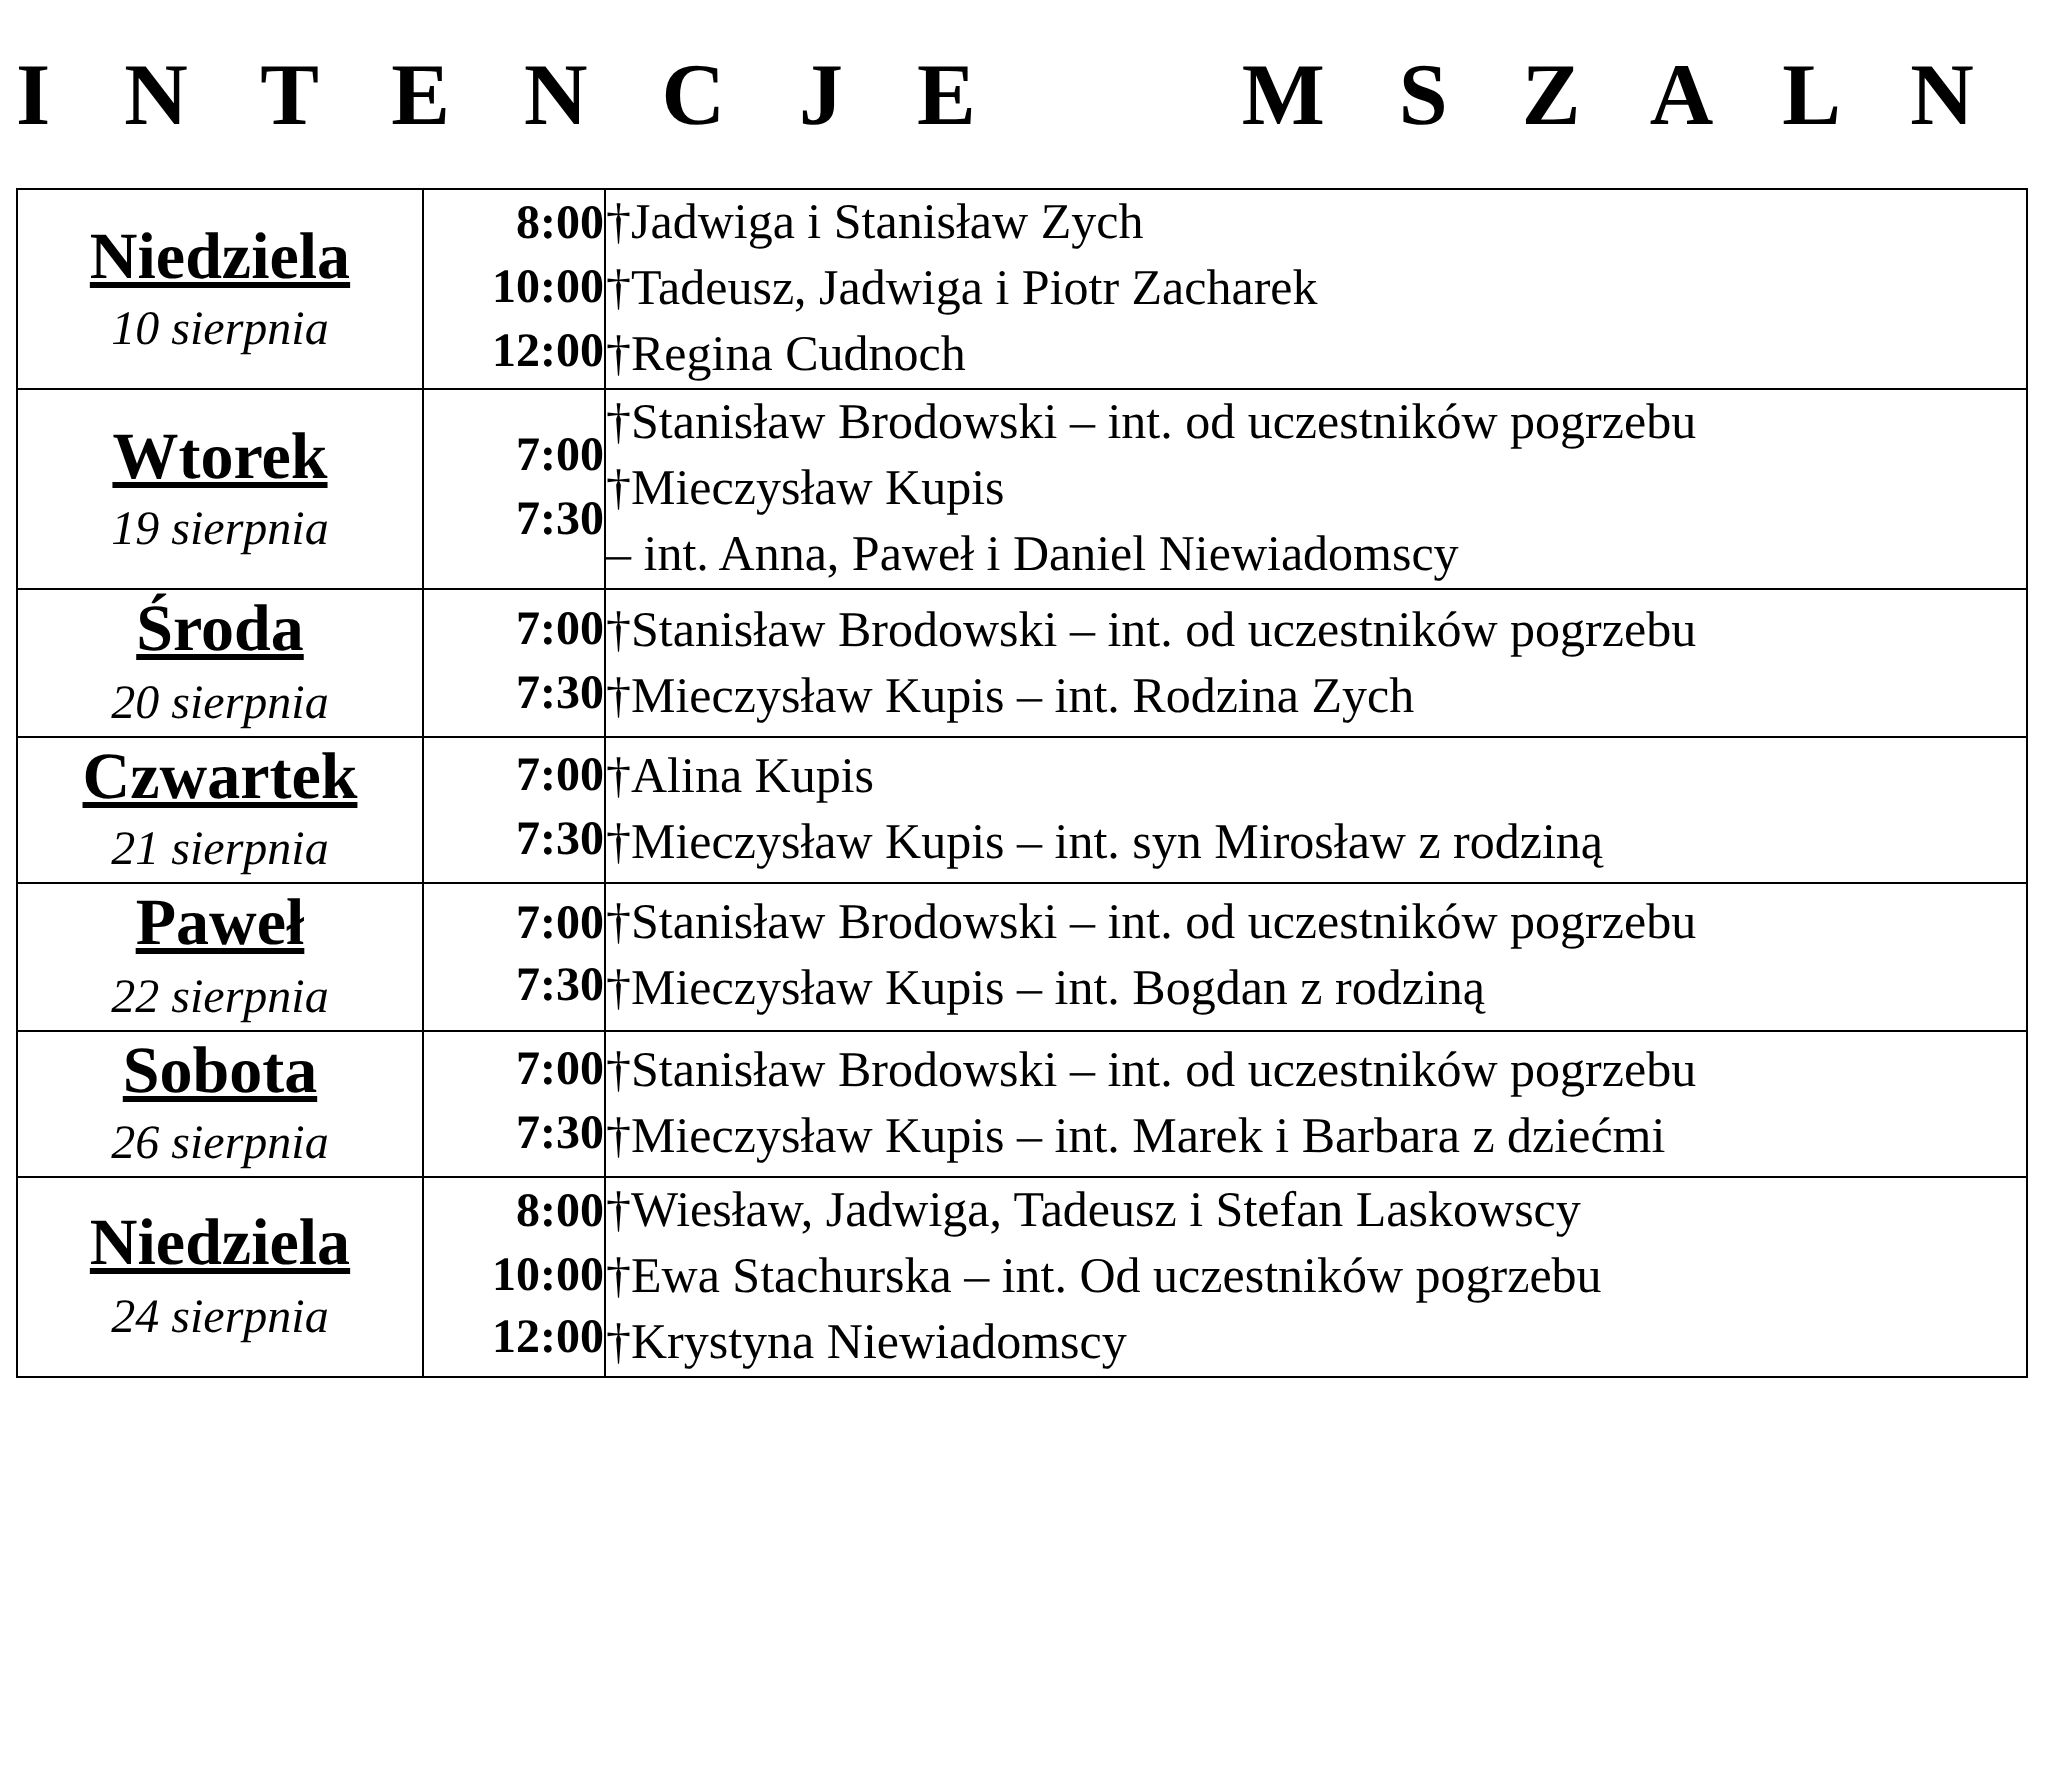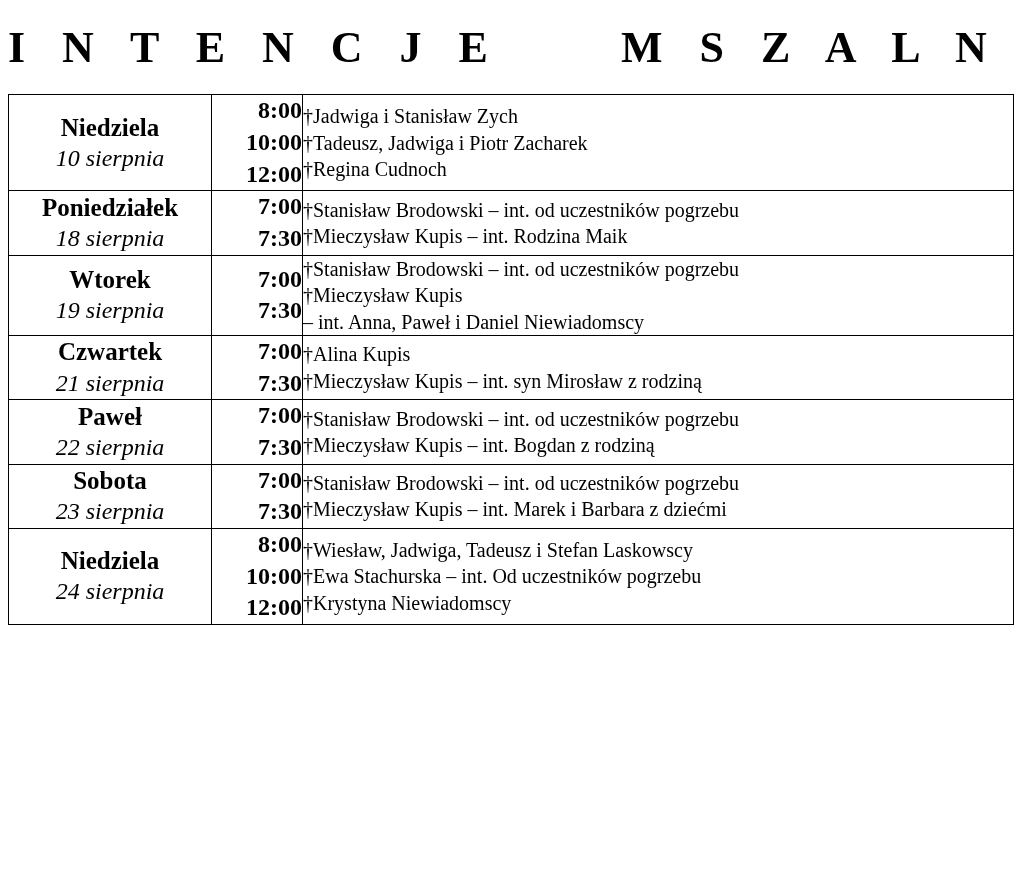--- a/index.html
+++ b/index.html
@@ -52,29 +52,30 @@
     width: 90px;
     text-align: right;
     padding: 5px 10px 7px 4px;
     white-space: pre-line;
     font-size: 24px;
     line-height: 1.32;
     font-weight: bold;
   }
   td.intent-cell {
     padding: 5px 6px 7px 10px;
-    font-size: 20px;
+    font-size: 25px;
     line-height: 1.32;
     margin-left: 48px;
   }
   .day-name {
     font-weight: bold;
-    font-size: 25px;
+    font-size: 33px;
     line-height: 1.25;
     display: block;
+    text-decoration: underline;
   }
   .day-date {
     font-style: italic;
     font-size: 24px;
     line-height: 1.3;
     display: block;
   }
   .intent-line {
     white-space: nowrap;
   }
@@ -96,47 +97,47 @@
         <td class="time-cell">8:00
 10:00
 12:00</td>
         <td class="intent-cell">
           <div class="intent-line">†Jadwiga i Stanisław Zych</div>
           <div class="intent-line">†Tadeusz, Jadwiga i Piotr Zacharek</div>
           <div class="intent-line">†Regina Cudnoch</div>
         </td>
       </tr>
 
-      <tr>
-        <td class="day-cell">
-          <span class="day-name">Poniedziałek</span>
-          <span class="day-date">18 sierpnia</span>
-        </td>
-        <td class="time-cell">7:00
-7:30</td>
-        <td class="intent-cell">
-          <div class="intent-line">†Stanisław Brodowski – int. od uczestników pogrzebu</div>
-          <div class="intent-line">†Mieczysław Kupis – int. Rodzina Maik</div>
-        </td>
-      </tr>
 
       <tr>
         <td class="day-cell">
           <span class="day-name">Wtorek</span>
           <span class="day-date">19 sierpnia</span>
         </td>
         <td class="time-cell">7:00
 7:30</td>
         <td class="intent-cell">
           <div class="intent-line">†Stanisław Brodowski – int. od uczestników pogrzebu</div>
           <div class="intent-line">†Mieczysław Kupis</div>
           <div class="intent-line">– int. Anna, Paweł i Daniel Niewiadomscy</div>
         </td>
       </tr>
 
+      <tr>
+        <td class="day-cell">
+          <span class="day-name">Środa</span>
+          <span class="day-date">20 sierpnia</span>
+        </td>
+        <td class="time-cell">7:00
+7:30</td>
+        <td class="intent-cell">
+          <div class="intent-line">†Stanisław Brodowski – int. od uczestników pogrzebu</div>
+          <div class="intent-line">†Mieczysław Kupis – int. Rodzina Zych</div>
+        </td>
+      </tr>
 
       <tr>
         <td class="day-cell">
           <span class="day-name">Czwartek</span>
           <span class="day-date">21 sierpnia</span>
         </td>
         <td class="time-cell">7:00
 7:30</td>
         <td class="intent-cell">
           <div class="intent-line">†Alina Kupis</div>
@@ -153,21 +154,21 @@
 7:30</td>
         <td class="intent-cell">
           <div class="intent-line">†Stanisław Brodowski – int. od uczestników pogrzebu</div>
           <div class="intent-line">†Mieczysław Kupis – int. Bogdan z rodziną</div>
         </td>
       </tr>
 
       <tr>
         <td class="day-cell">
           <span class="day-name">Sobota</span>
-          <span class="day-date">23 sierpnia</span>
+          <span class="day-date">26 sierpnia</span>
         </td>
         <td class="time-cell">7:00
 7:30</td>
         <td class="intent-cell">
           <div class="intent-line">†Stanisław Brodowski – int. od uczestników pogrzebu</div>
           <div class="intent-line">†Mieczysław Kupis – int. Marek i Barbara z dziećmi</div>
         </td>
       </tr>
 
       <tr>

